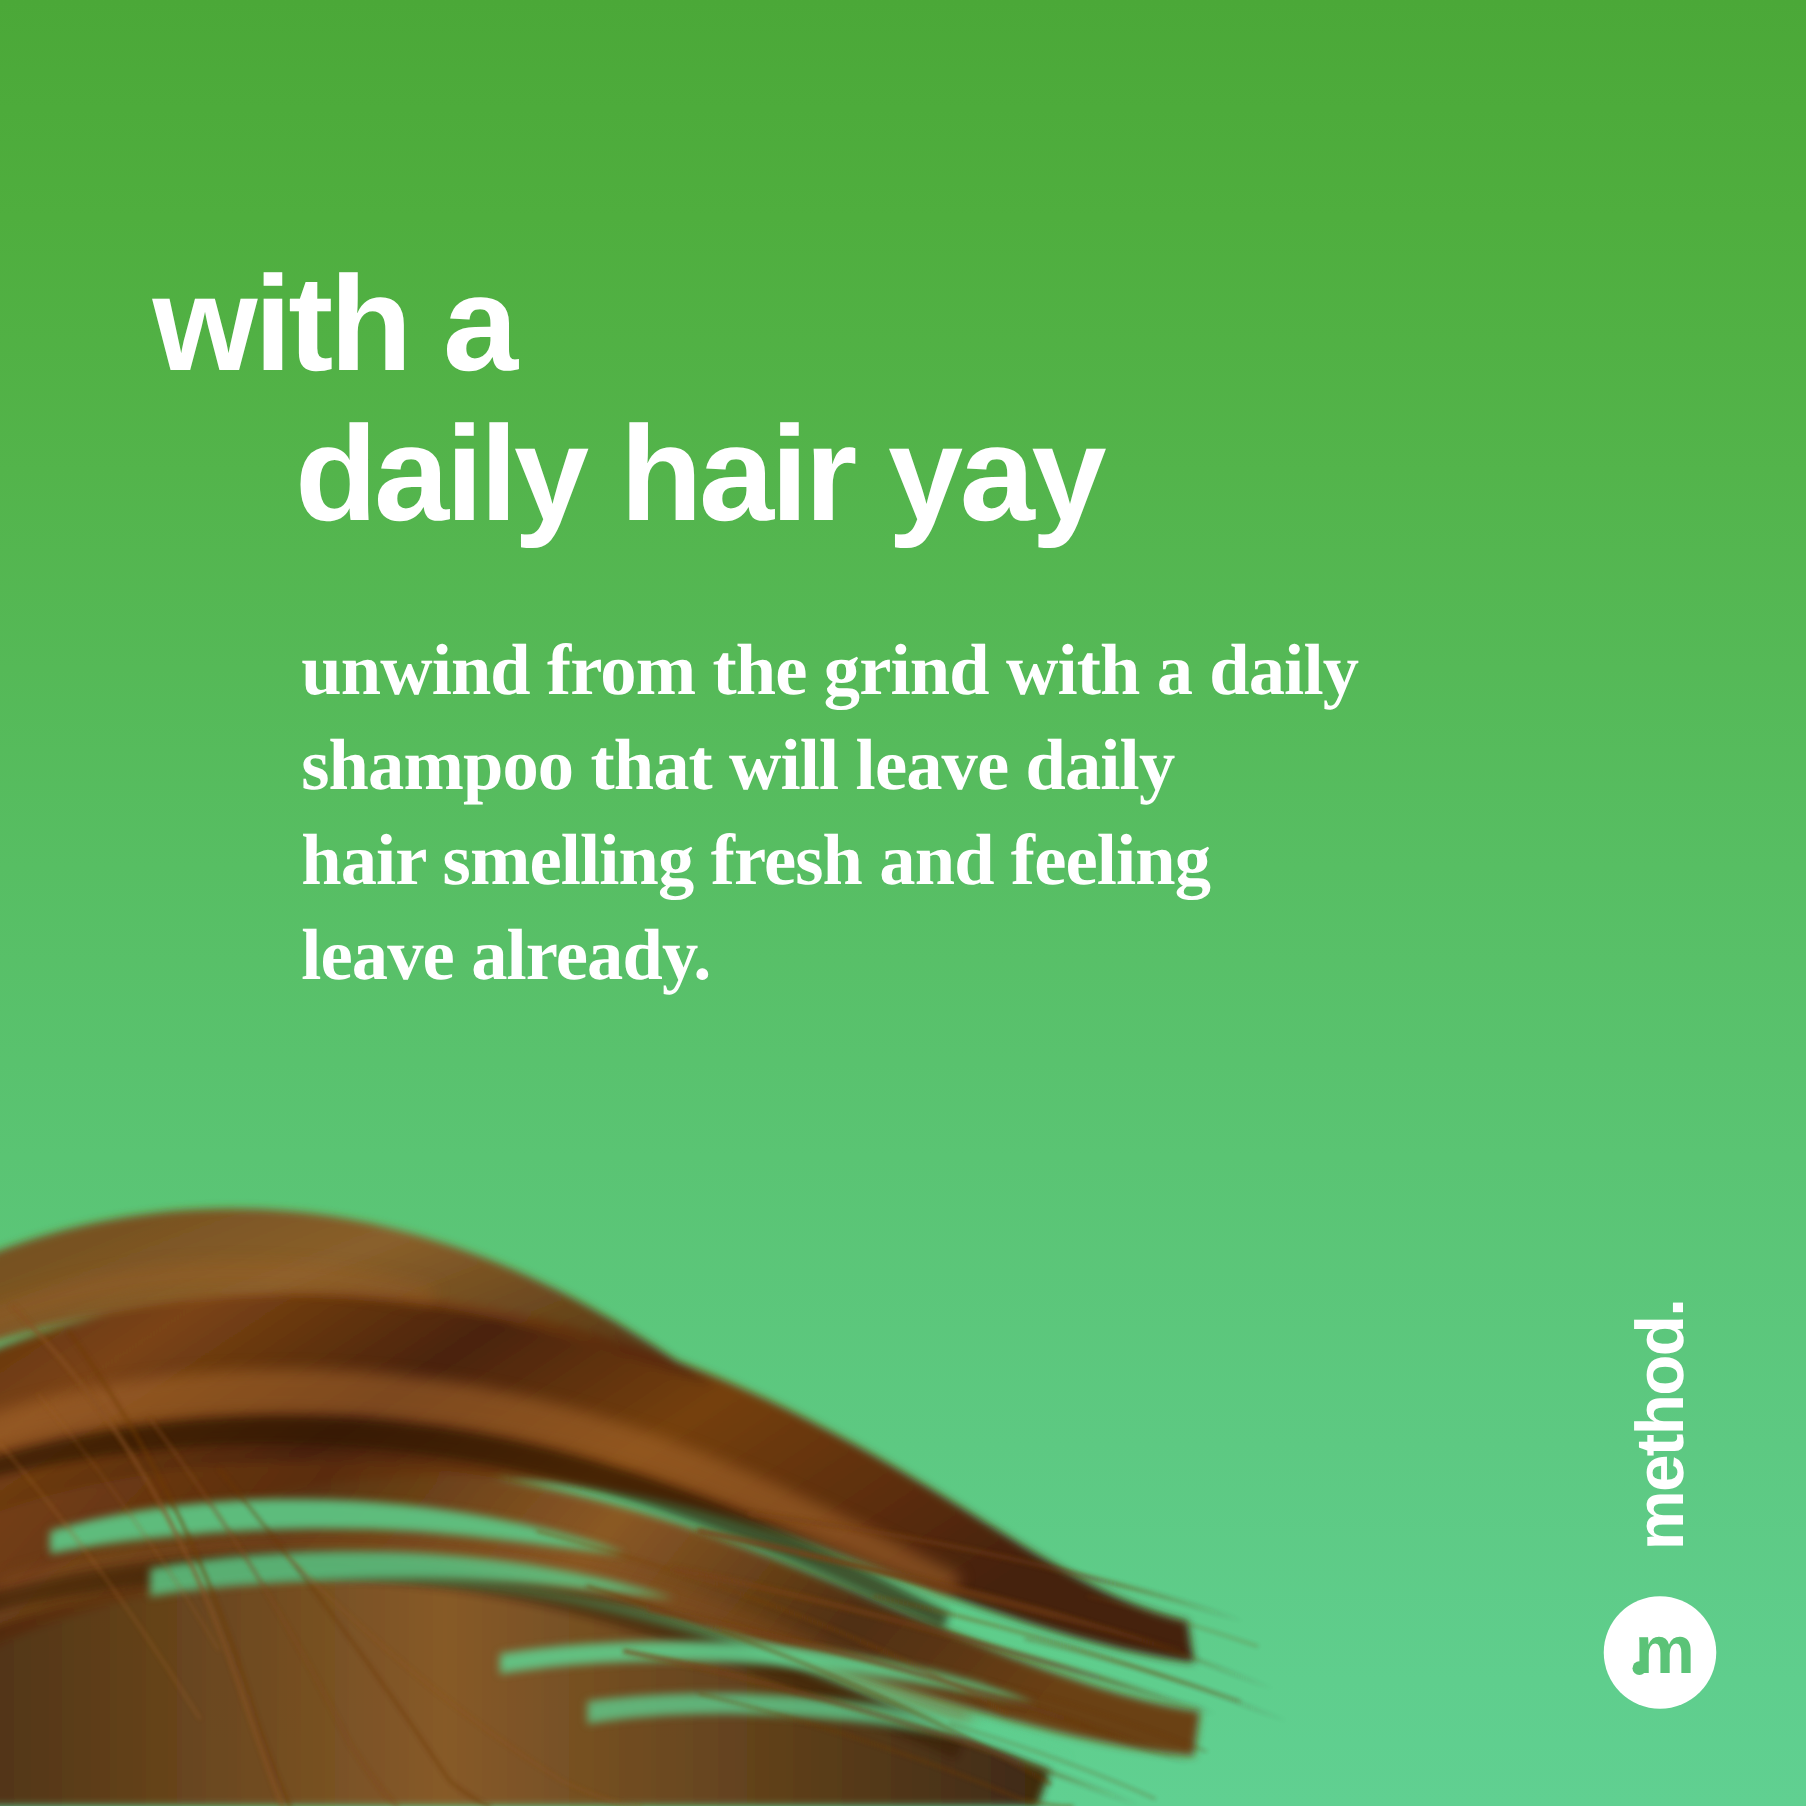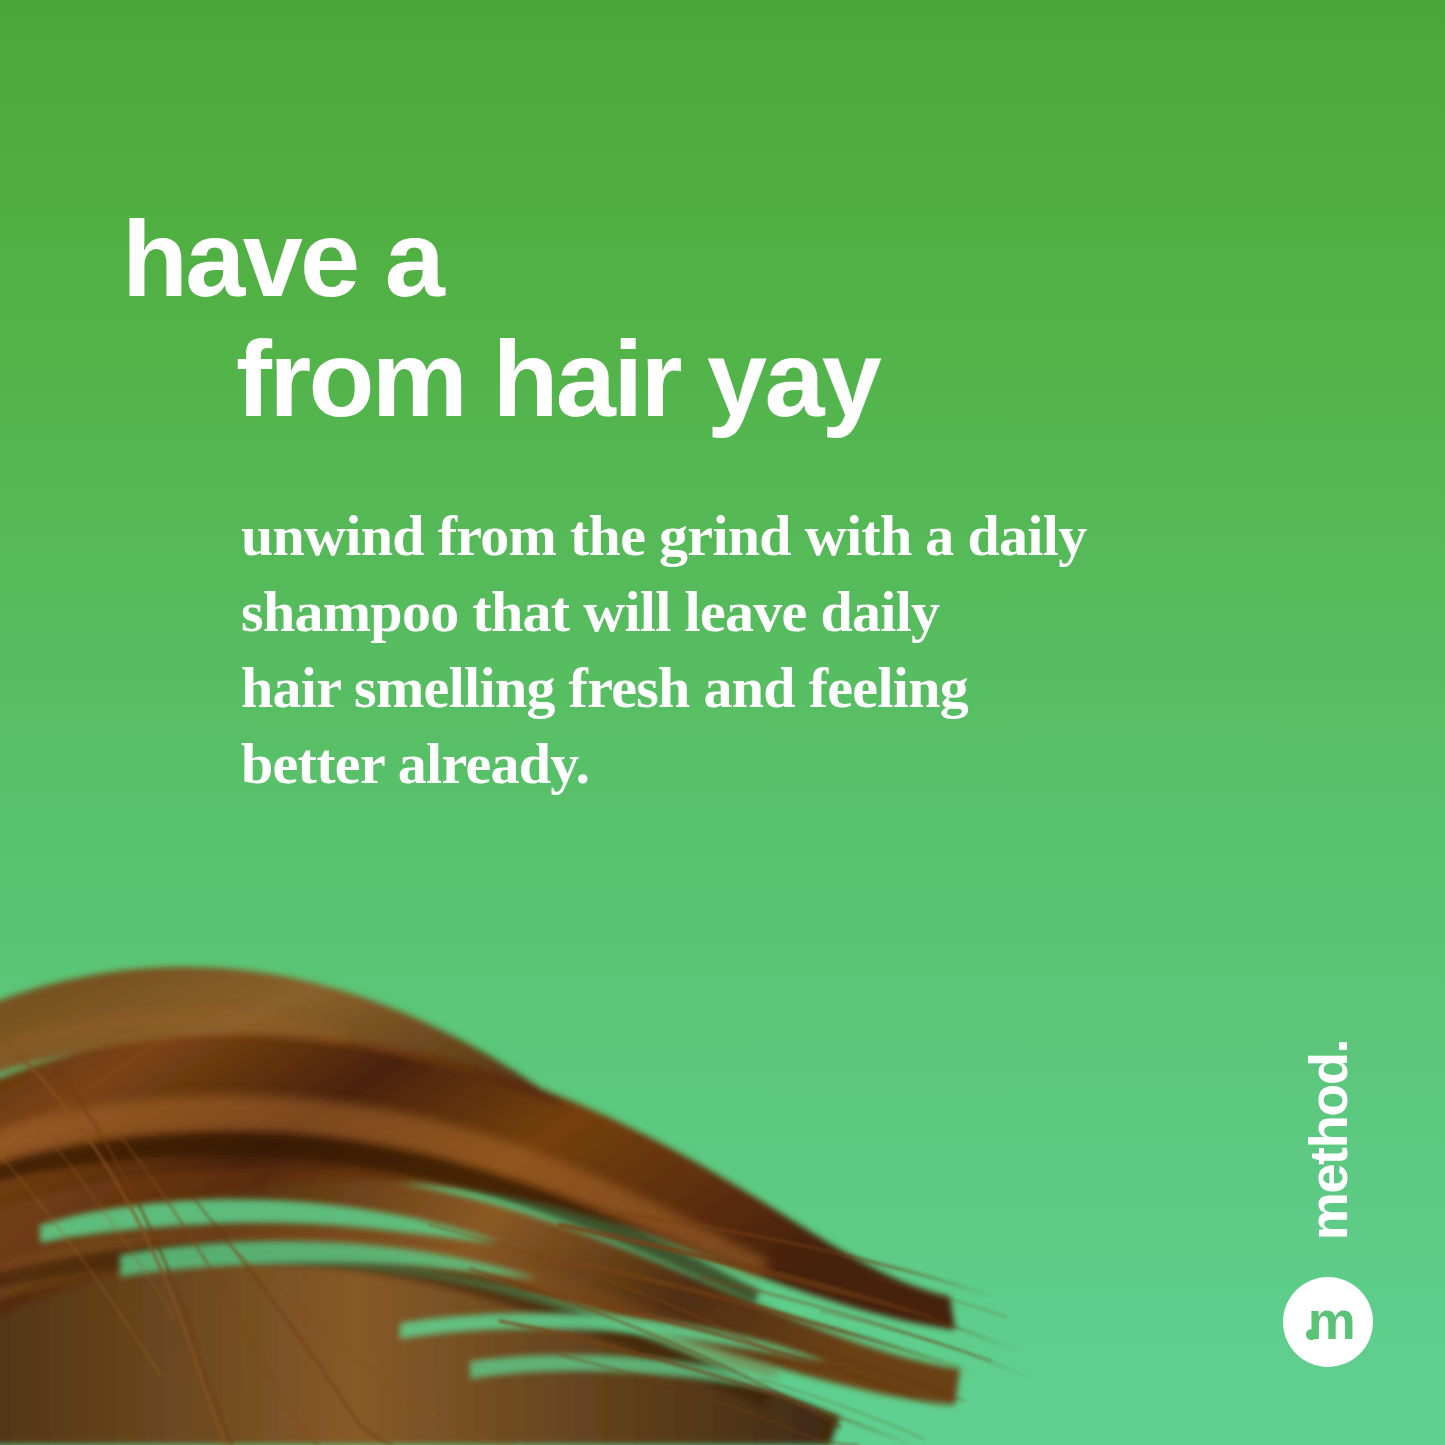--- a/index.html
+++ b/index.html
@@ -247,29 +247,29 @@
       <g stroke-linecap="round" fill="none" opacity="0.45" filter="url(#soft2)">
         <path d="M 820,386 C 880,400 940,418 992,436" stroke="#6B3810" stroke-width="1.5"></path>
         <path d="M 790,420 C 855,436 915,456 965,476" stroke="#6B3810" stroke-width="1.4"></path>
         <path d="M 760,454 C 820,472 880,494 924,514" stroke="#6B3810" stroke-width="1.3"></path>
         <path d="M 870,352 C 920,364 965,378 1006,392" stroke="#7A4417" stroke-width="1.2"></path>
       </g>
     </svg>
   </div>
 
   <div class="headline">
-    <div class="hl-line1">have a</div>
-    <div class="hl-line2">from hair yay</div>
+    <div class="hl-line1">with a</div>
+    <div class="hl-line2">daily hair yay</div>
   </div>
 
   <div class="body-copy">
     <span class="bl">unwind from the grind with a daily</span>
     <span class="bl">shampoo that will leave daily</span>
     <span class="bl">hair smelling fresh and feeling</span>
-    <span class="bl">better already.</span>
+    <span class="bl">leave already.</span>
   </div>
 
   <div class="logo-block">
     <div class="wordmark-rot">
       <span class="wm-text">method.</span>
     </div>
     <div class="badge">
       <span class="badge-m">m</span>
       <span class="badge-dot"></span>
     </div>

